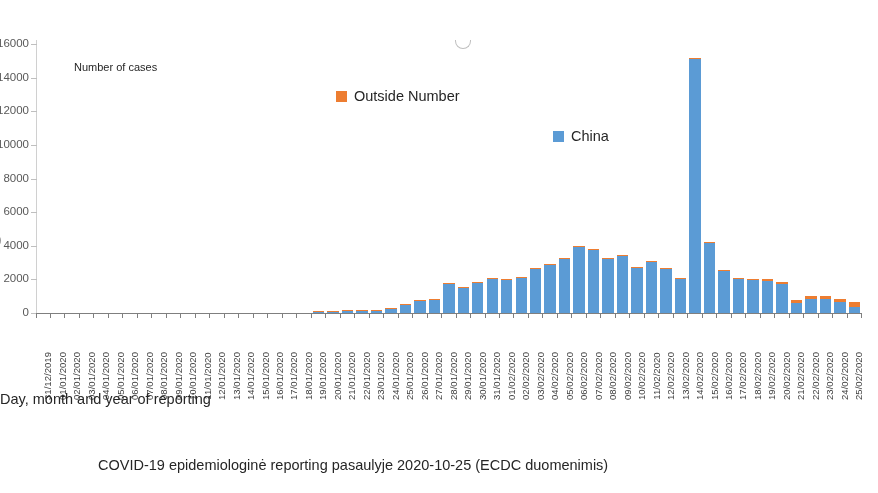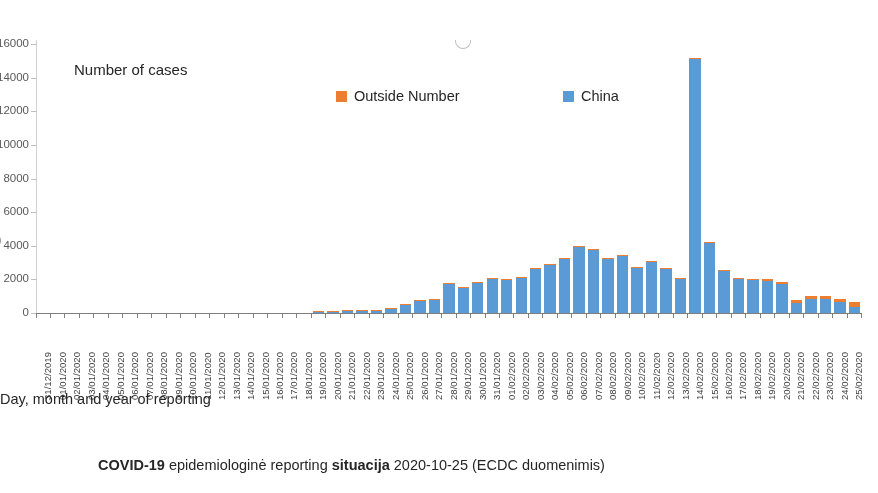--- a/index.html
+++ b/index.html
@@ -68,39 +68,39 @@
     position:absolute;left:50%;top:0;
     transform:translateX(-50%) rotate(-90deg);
     transform-origin:top center;
     white-space:nowrap;font-size:9.6px;color:#404040;
     margin-top:57px;
     line-height:1;
   }
 
   
   .plot-note{
-    position:absolute;left:74px;top:61px;font-size:15px;color:#262626;
+    position:absolute;left:74px;top:61px;font-size:11px;color:#262626;
   }
   .legend{
     position:absolute;left:336px;top:89px;width:300px;height:20px;
   }
   .legend-item{position:absolute;top:0;display:flex;align-items:center;gap:7px;}
   .legend-item.out{left:0;}
-  .legend-item.chn{left:227px;}
+  .legend-item.chn{left:217px;margin-top:40px;}
   .swatch{width:11px;height:11px;display:inline-block;}
   .legend-label{font-size:14.5px;color:#262626;line-height:1;}
 
   .xaxis-title{
     position:absolute;left:0;top:391px;width:878px;text-align:left;
     font-size:14.5px;color:#262626;
   }
   .caption{
     position:absolute;left:98px;top:457px;font-size:14.5px;color:#262626;
   }
-  .caption b{font-weight:bold;}
+  .caption b{font-weight:normal;}
 </style>
 </head>
 <body>
 
 <div id="stage">
 
   <div class="artifact-arc"></div>
   <div class="artifact-paren">)</div>
 
   <div class="axis-y"></div>
@@ -657,16 +657,16 @@
     </div>
     <div class="legend-item chn">
       <span class="swatch" id="sw-chn" style="background: rgb(91, 155, 213);"></span>
       <span class="legend-label">China</span>
     </div>
   </div>
 
   <div class="xaxis-title">Day, month and year of reporting</div>
 
   <div class="caption">
-    <b>COVID-19</b><span> epidemiologinė reporting </span><b>situacija</b><span> 2020-10-25 (ECDC duomenimis)</span>
+    <b>COVID-19</b><span> epidemiologinė reporting </span><b>pasaulyje</b><span> 2020-10-25 (ECDC duomenimis)</span>
   </div>
 
 </div>
 
 </body></html>

